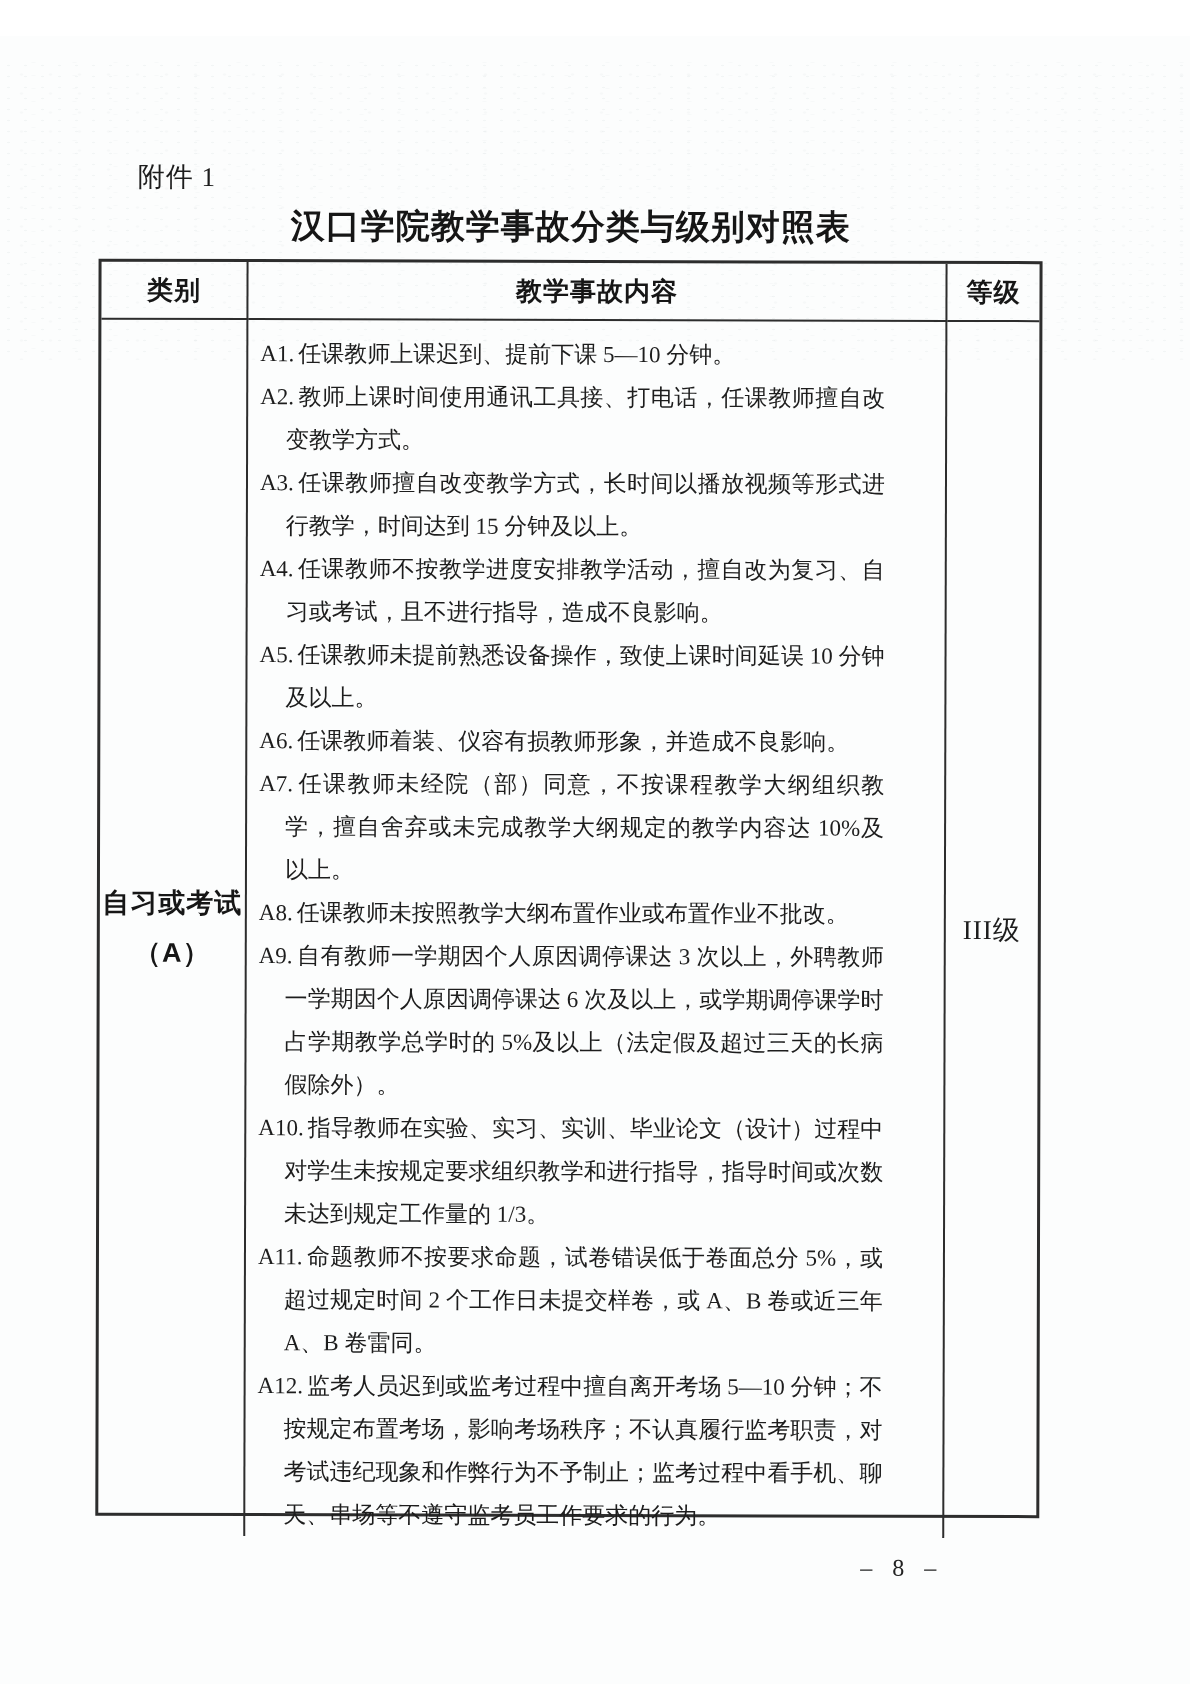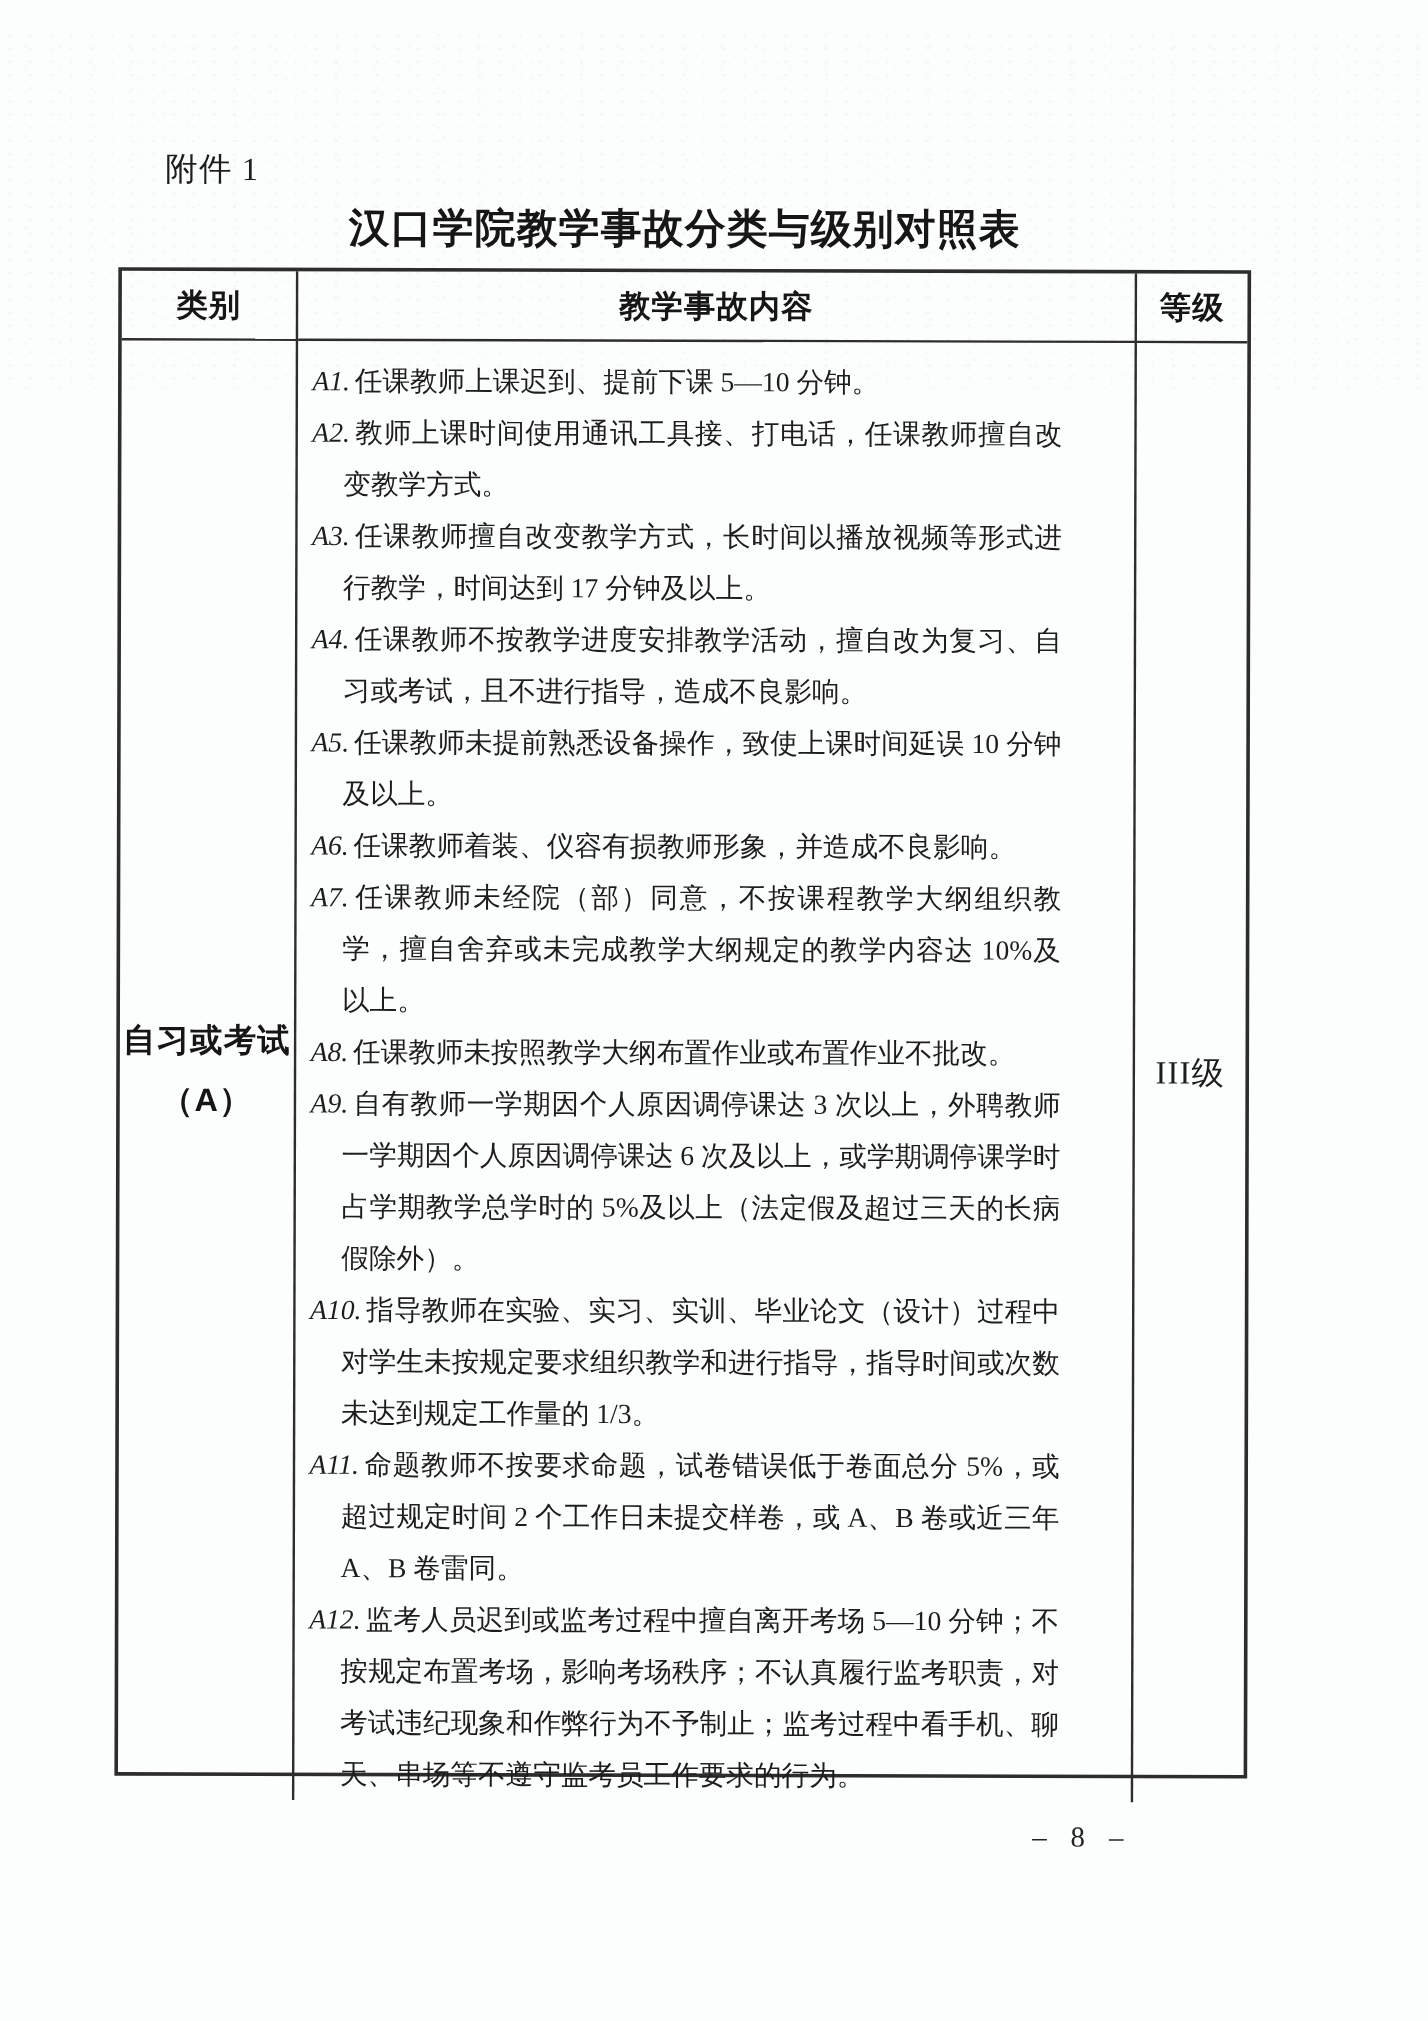--- a/index.html
+++ b/index.html
@@ -7,20 +7,21 @@
     width:1190px;height:1684px;
     background:#ffffff;
     font-family:"Liberation Serif", serif;
     color:#1d1d1d;
     position:relative;
     overflow:hidden;
   }
   .page{
     position:absolute;inset:0;
     background:#fcfdfd;
+    margin-top:36px;
   }
   
   .scan-noise{
     position:absolute;left:0;top:24px;width:100%;height:300px;
     background-image:
       radial-gradient(rgba(150,165,170,0.20) 1px, transparent 1.6px),
       radial-gradient(rgba(160,175,180,0.14) 1px, transparent 2.2px),
       radial-gradient(rgba(140,155,160,0.10) 1.2px, transparent 2.4px);
     background-size:17px 11px, 29px 19px, 41px 13px;
     background-position:0 0, 7px 5px, 13px 9px;
@@ -75,21 +76,21 @@
     padding:12px 60px 0 12px;
   }
   .item{
     font-size:23px;
     line-height:43px;
     text-align:justify;
     padding-left:26px;
     text-indent:-26px;
     color:#1d1d1d;
   }
-  .item-label{margin-right:4px;font-style:italic;}
+  .item-label{margin-right:4px;}
   .pagenum{
     position:absolute;left:862px;top:1518px;
     font-size:24px;letter-spacing:7px;color:#222;
   }
 </style>
 </head>
 <body>
 
 <div class="page">
   <div class="scan-noise"></div>
@@ -107,21 +108,21 @@
       <div class="cell th b-bottom">等级</div>
 
       <div class="cell category-cell b-right">
         <span>自习或考试</span>
         <span>（A）</span>
       </div>
 
       <div class="cell content-cell b-right">
         <div class="item"><span class="item-label">A1.</span><span>任课教师上课迟到、提前下课 5—10 分钟。</span></div>
         <div class="item"><span class="item-label">A2.</span><span>教师上课时间使用通讯工具接、打电话，任课教师擅自改变教学方式。</span></div>
-        <div class="item"><span class="item-label">A3.</span><span>任课教师擅自改变教学方式，长时间以播放视频等形式进行教学，时间达到 17 分钟及以上。</span></div>
+        <div class="item"><span class="item-label">A3.</span><span>任课教师擅自改变教学方式，长时间以播放视频等形式进行教学，时间达到 15 分钟及以上。</span></div>
         <div class="item"><span class="item-label">A4.</span><span>任课教师不按教学进度安排教学活动，擅自改为复习、自习或考试，且不进行指导，造成不良影响。</span></div>
         <div class="item"><span class="item-label">A5.</span><span>任课教师未提前熟悉设备操作，致使上课时间延误 10 分钟及以上。</span></div>
         <div class="item"><span class="item-label">A6.</span><span>任课教师着装、仪容有损教师形象，并造成不良影响。</span></div>
         <div class="item"><span class="item-label">A7.</span><span>任课教师未经院（部）同意，不按课程教学大纲组织教学，擅自舍弃或未完成教学大纲规定的教学内容达 10%及以上。</span></div>
         <div class="item"><span class="item-label">A8.</span><span>任课教师未按照教学大纲布置作业或布置作业不批改。</span></div>
         <div class="item"><span class="item-label">A9.</span><span>自有教师一学期因个人原因调停课达 3 次以上，外聘教师一学期因个人原因调停课达 6 次及以上，或学期调停课学时占学期教学总学时的 5%及以上（法定假及超过三天的长病假除外）。</span></div>
         <div class="item"><span class="item-label">A10.</span><span>指导教师在实验、实习、实训、毕业论文（设计）过程中对学生未按规定要求组织教学和进行指导，指导时间或次数未达到规定工作量的 1/3。</span></div>
         <div class="item"><span class="item-label">A11.</span><span>命题教师不按要求命题，试卷错误低于卷面总分 5%，或超过规定时间 2 个工作日未提交样卷，或 A、B 卷或近三年 A、B 卷雷同。</span></div>
         <div class="item"><span class="item-label">A12.</span><span>监考人员迟到或监考过程中擅自离开考场 5—10 分钟；不按规定布置考场，影响考场秩序；不认真履行监考职责，对考试违纪现象和作弊行为不予制止；监考过程中看手机、聊天、串场等不遵守监考员工作要求的行为。</span></div>
       </div>

